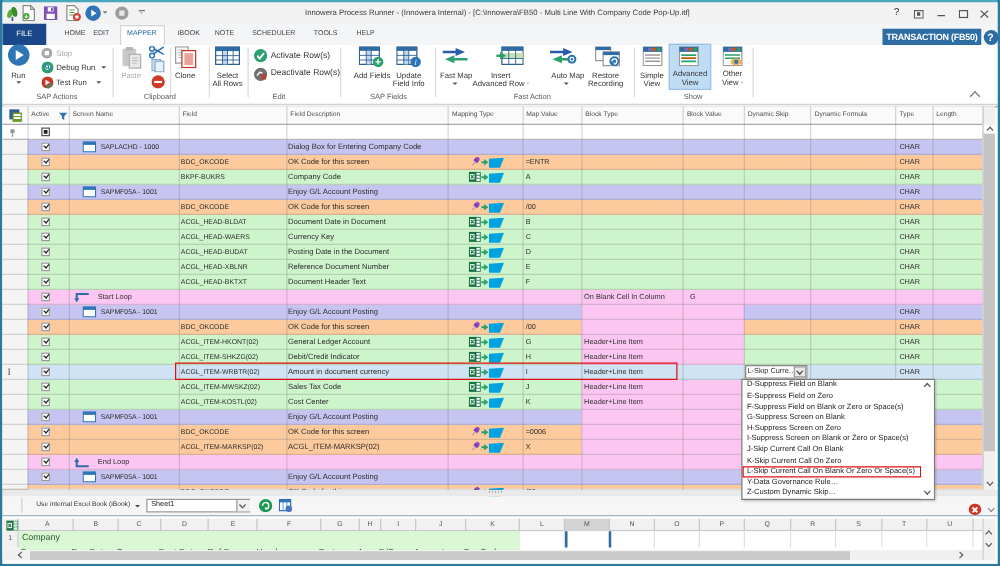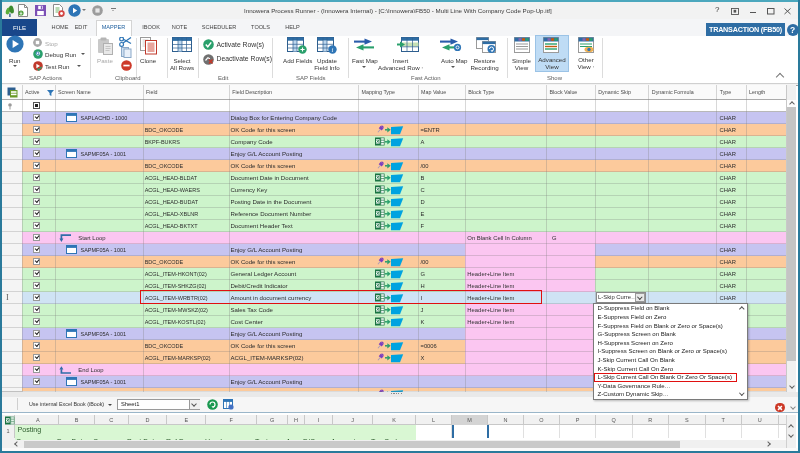--- a/index.html
+++ b/index.html
@@ -829,21 +829,21 @@
 <div class="abs" style="left:488px;top:415.3px;width:36px;height:10px;font-size:5.5px;color:#555;text-align:center;line-height:10px;border-right:1px solid #c8c8c8">N</div>
 <div class="abs" style="left:524px;top:415.3px;width:36px;height:10px;font-size:5.5px;color:#555;text-align:center;line-height:10px;border-right:1px solid #c8c8c8">O</div>
 <div class="abs" style="left:560px;top:415.3px;width:36px;height:10px;font-size:5.5px;color:#555;text-align:center;line-height:10px;border-right:1px solid #c8c8c8">P</div>
 <div class="abs" style="left:596px;top:415.3px;width:36.5px;height:10px;font-size:5.5px;color:#555;text-align:center;line-height:10px;border-right:1px solid #c8c8c8">Q</div>
 <div class="abs" style="left:632.5px;top:415.3px;width:36.5px;height:10px;font-size:5.5px;color:#555;text-align:center;line-height:10px;border-right:1px solid #c8c8c8">R</div>
 <div class="abs" style="left:669px;top:415.3px;width:36.5px;height:10px;font-size:5.5px;color:#555;text-align:center;line-height:10px;border-right:1px solid #c8c8c8">S</div>
 <div class="abs" style="left:705.5px;top:415.3px;width:36.5px;height:10px;font-size:5.5px;color:#555;text-align:center;line-height:10px;border-right:1px solid #c8c8c8">T</div>
 <div class="abs" style="left:742px;top:415.3px;width:36.5px;height:10px;font-size:5.5px;color:#555;text-align:center;line-height:10px;border-right:1px solid #c8c8c8">U</div>
 <div class="abs" style="left:2px;top:425.3px;width:13.2px;height:12.5px;background:#f1f1f1;border-right:1px solid #c8c8c8;font-size:5.5px;color:#555;text-align:center;line-height:12.5px">1</div>
 <div class="abs" style="left:15.2px;top:425.3px;width:400.8px;height:12.5px;background:#d9f7d3"></div>
-<div class="abs" style="left:17.5px;top:425.8px;font-size:7.1px;color:#2a5a2a;white-space:nowrap">Posting</div>
+<div class="abs" style="left:17.5px;top:425.8px;font-size:7.1px;color:#2a5a2a;white-space:nowrap">Company</div>
 <div class="abs" style="left:416px;top:425.3px;width:36px;height:12.5px;background:#fff;border-right:1px solid #e0e0e0"></div>
 <div class="abs" style="left:452px;top:425.3px;width:36px;height:12.5px;background:#fff;border-right:1px solid #e0e0e0"></div>
 <div class="abs" style="left:488px;top:425.3px;width:36px;height:12.5px;background:#fff;border-right:1px solid #e0e0e0"></div>
 <div class="abs" style="left:524px;top:425.3px;width:36px;height:12.5px;background:#fff;border-right:1px solid #e0e0e0"></div>
 <div class="abs" style="left:560px;top:425.3px;width:36px;height:12.5px;background:#fff;border-right:1px solid #e0e0e0"></div>
 <div class="abs" style="left:596px;top:425.3px;width:36.5px;height:12.5px;background:#fff;border-right:1px solid #e0e0e0"></div>
 <div class="abs" style="left:632.5px;top:425.3px;width:36.5px;height:12.5px;background:#fff;border-right:1px solid #e0e0e0"></div>
 <div class="abs" style="left:669px;top:425.3px;width:36.5px;height:12.5px;background:#fff;border-right:1px solid #e0e0e0"></div>
 <div class="abs" style="left:705.5px;top:425.3px;width:36.5px;height:12.5px;background:#fff;border-right:1px solid #e0e0e0"></div>
 <div class="abs" style="left:742px;top:425.3px;width:36.5px;height:12.5px;background:#fff;border-right:1px solid #e0e0e0"></div>

